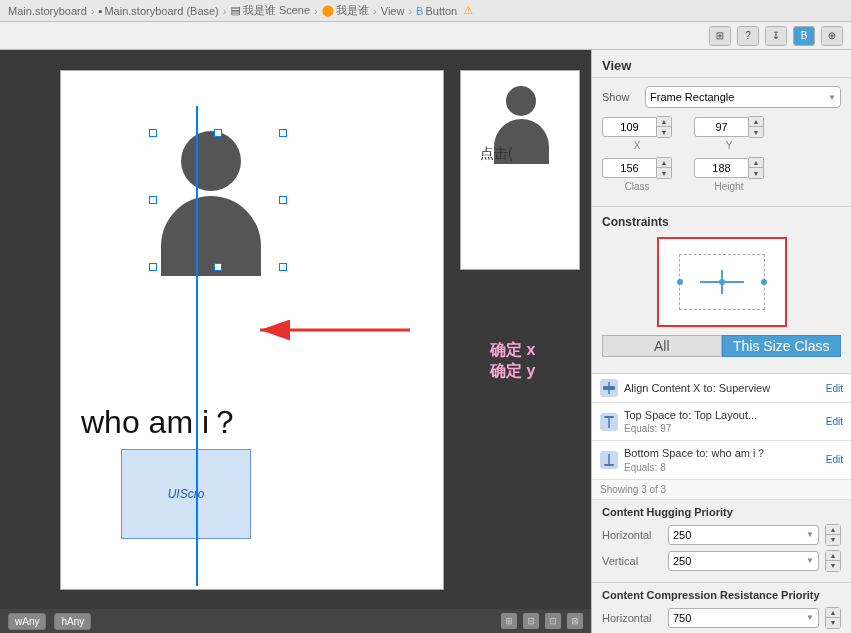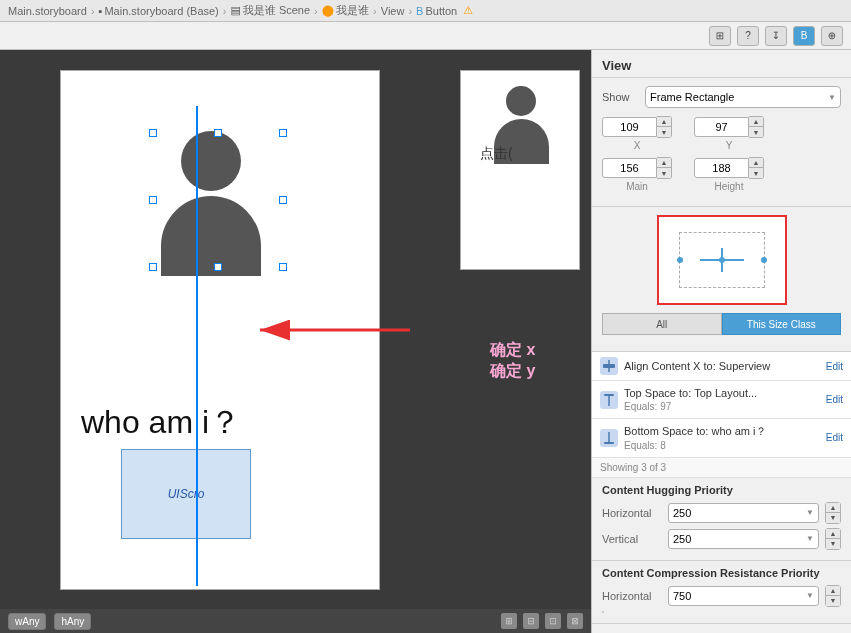--- a/index.html
+++ b/index.html
@@ -60,21 +60,21 @@
       position: absolute;
       top: 0; left: 0; right: 0; bottom: 24px;
       overflow: hidden;
     }
 
     
     .device-frame {
       position: absolute;
       top: 20px;
       left: 60px;
-      width: 320px;
+      width: 384px;
       height: 520px;
       background: white;
       border: 1px solid #aaa;
       overflow: hidden;
     }
 
     
     .person-icon {
       position: absolute;
       top: 60px;
@@ -371,21 +371,21 @@
     }
 
     .tab-row {
       display: flex;
       gap: 0;
       margin-bottom: 8px;
     }
     .tab-btn {
       flex: 1;
       height: 22px;
-      font-size: 10px;
+      font-size: 14px;
       cursor: pointer;
       display: flex; align-items: center; justify-content: center;
       border: 1px solid #b0b0b0;
       background: #e0e0e0;
       color: #555;
     }
     .tab-btn.active-tab {
       background: #4a9fd4;
       color: white;
       border-color: #3a8fc4;
@@ -600,36 +600,37 @@
 
       <div class="panel-row">
         <div class="field-col">
           <div class="input-with-stepper">
             <input class="input-box" type="text" value="156" style="">
             <div class="stepper">
               <div class="stepper-btn">▲</div>
               <div class="stepper-btn">▼</div>
             </div>
           </div>
-          <span class="field-col-label">Main</span>
+          <span class="field-col-label">Class</span>
         </div>
         <div class="field-col" style="margin-left:16px;">
           <div class="input-with-stepper">
             <input class="input-box" type="text" value="188" style="">
             <div class="stepper">
               <div class="stepper-btn">▲</div>
               <div class="stepper-btn">▼</div>
             </div>
           </div>
           <span class="field-col-label">Height</span>
         </div>
       </div>
     </div>
 
     <div class="panel-section">
+      <div class="constraints-title">Constraints</div>
 
       <div class="constraints-visual">
         <div class="constraint-inner">
           <div class="constraint-cross-h"></div>
           <div class="constraint-cross-v"></div>
           <div class="constraint-dot" style="top:50%;left:50%;"></div>
           <div class="constraint-dot" style="top:50%;left:0%;"></div>
           <div class="constraint-dot" style="top:50%;left:100%;"></div>
         </div>
       </div>

